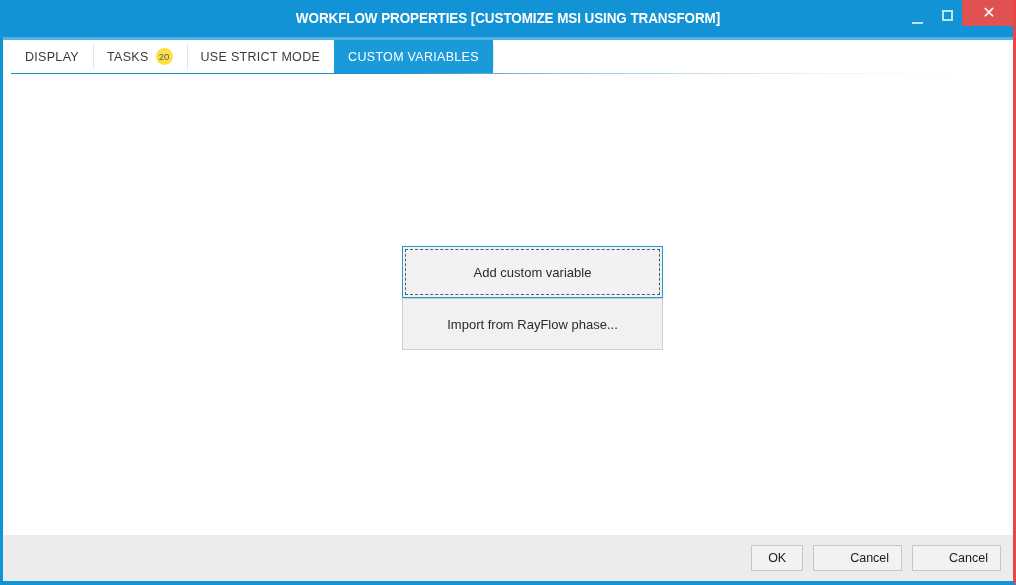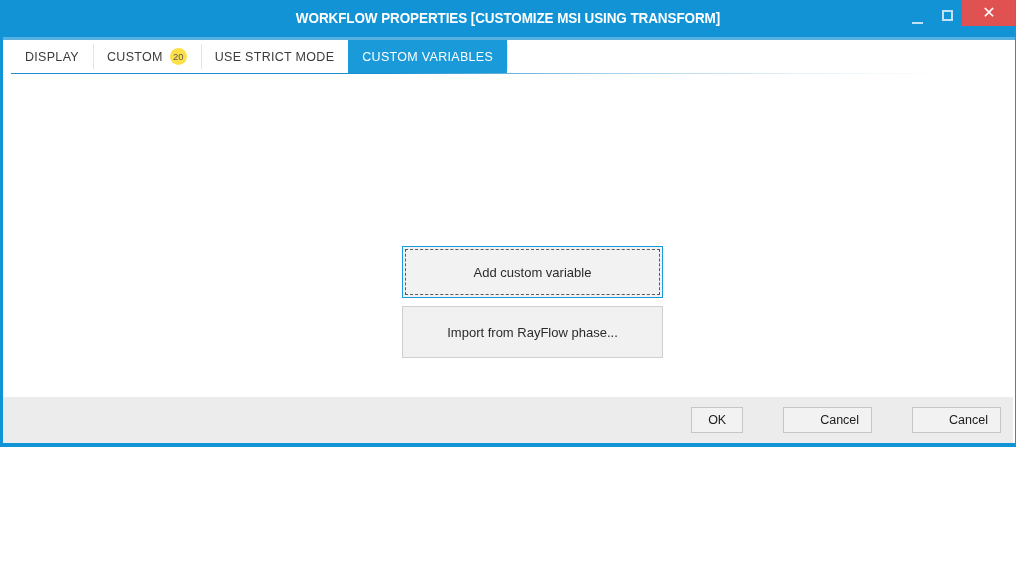--- a/index.html
+++ b/index.html
@@ -12,25 +12,25 @@
     height: 585px;
     overflow: hidden;
     font-family: "Liberation Sans", sans-serif;
     -webkit-font-smoothing: antialiased;
   }
 
   
   .window {
     position: relative;
     width: 1016px;
-    height: 447px;
+    height: 585px;
     box-sizing: border-box;
     background: #ffffff;
     border-left: 3px solid #1193d6;
-    border-right: 1px solid #ef4444;
+    border-right: 3px solid #ef4444;
     border-bottom: 4px solid #1193d6;
     overflow: hidden;
   }
 
   
   .titlebar {
     position: absolute;
     left: -3px;
     top: 0;
     width: 1016px;
@@ -236,36 +236,35 @@
   .big-btn.focused::after {
     content: "";
     position: absolute;
     left: 2px;
     top: 2px;
     right: 2px;
     bottom: 2px;
     border: 1px dashed #5a5a5a;
     pointer-events: none;
   }
-  .big-btn.spaced { margin-top: 8px; }
+  .big-btn.spaced { }
 
   
   .footer {
     position: absolute;
     left: 0;
     bottom: 0;
     width: 1010px;
     height: 46px;
     background: #ececec;
     display: flex;
     align-items: center;
     justify-content: flex-end;
     padding-right: 12px;
     box-sizing: border-box;
-    gap: 30px;
   }
   .dlg-btn {
     min-width: 52px;
     height: 26px;
     margin-left: 10px;
     padding: 0 12px;
     box-sizing: border-box;
     background: #f2f2f2;
     border: 1px solid #c6c6c6;
     font-size: 12.5px;
@@ -299,21 +298,21 @@
   </div>
 
   <div class="subband"></div>
 
   <div class="tabstrip">
     <div class="tabs">
       <div class="tab">
         <span>DISPLAY</span>
       </div>
       <div class="tab">
-        <span>CUSTOM</span>
+        <span>TASKS</span>
         <span class="badge">20</span>
       </div>
       <div class="tab">
         <span>USE STRICT MODE</span>
       </div>
       <div class="tab active">
         <span>CUSTOM VARIABLES</span>
       </div>
       <div class="tab-end-sep"></div>
     </div>

